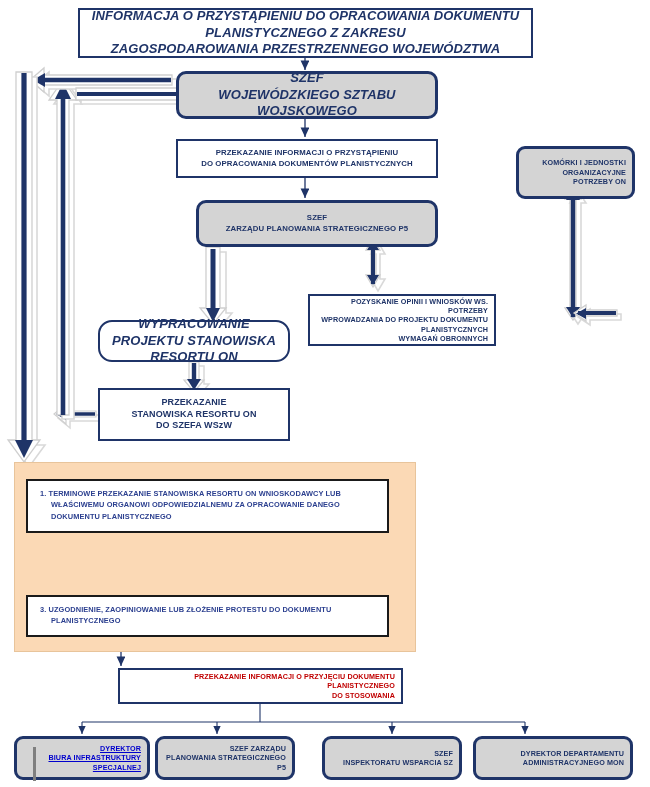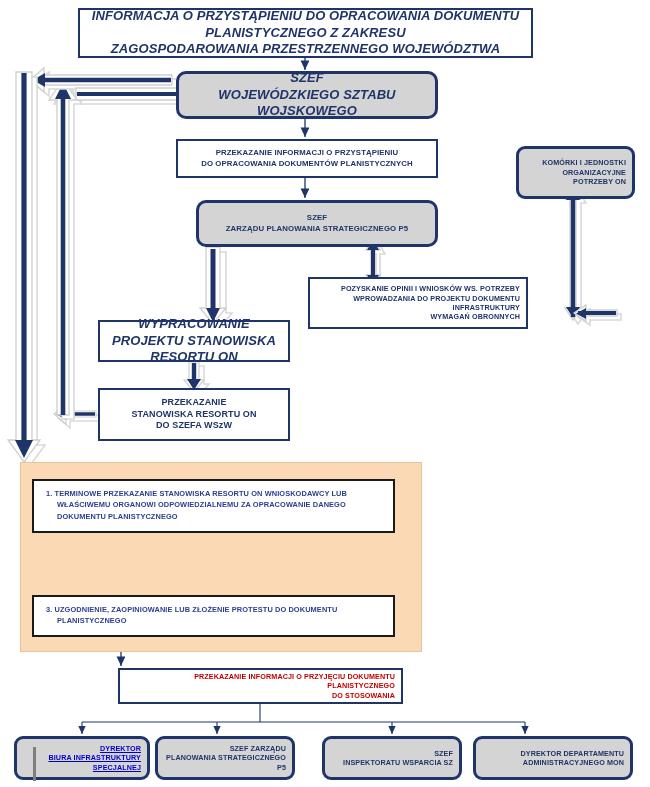--- a/index.html
+++ b/index.html
@@ -47,21 +47,20 @@
     line-height:1.55;
     align-items:flex-start;
     justify-content:flex-start;
   }
   .card .txt{padding:7px 10px 4px 12px;text-align:left;}
   .card .txt i{font-style:normal;display:block;text-indent:-11px;padding-left:11px;}
   .panel{
     position:absolute;
     background:#fbd9b5;
     border:1px solid #e8c49b;
-    margin-left:6px;
   }
   .red{color:#c00000;}
   .link{color:#0000cd;text-decoration:underline;}
   .linkbar{
     position:absolute;left:16px;top:8px;width:3px;height:34px;background:#7f7f7f;
   }
   svg.over{position:absolute;left:0;top:0;width:650px;height:787px;pointer-events:none;}
   .t10{font-size:13px;font-style:italic;}
   .t9{font-size:7.8px;}
   .t8{font-size:7.2px;text-align:right;}
@@ -205,30 +204,30 @@
   </div>
 
   <div class="node round sm t8" style="left:516px;top:146px;width:119px;height:53px;">
     <span class="txt">
       <span>KOMÓRKI I JEDNOSTKI</span><br>
       <span>ORGANIZACYJNE</span><br>
       <span>POTRZEBY ON</span>
     </span>
   </div>
 
-  <div class="node rect t8" style="left:308px;top:277px;width:220px;height:52px;">
+  <div class="node rect t8" style="left:308px;top:294px;width:188px;height:52px;">
     <span class="txt">
       <span>POZYSKANIE OPINII I WNIOSKÓW WS. POTRZEBY</span><br>
       <span>WPROWADZANIA DO PROJEKTU DOKUMENTU</span><br>
-      <span>INFRASTRUKTURY</span><br>
+      <span>PLANISTYCZNYCH</span><br>
       <span>WYMAGAŃ OBRONNYCH</span>
     </span>
   </div>
 
-  <div class="node rect t10" style="left:98px;top:320px;width:192px;height:42px;">
+  <div class="node rect t10" style="left:98px;top:320px;width:192px;height:42px;border-radius:14px;">
     <span class="txt">
       <span>WYPRACOWANIE</span><br>
       <span>PROJEKTU STANOWISKA RESORTU ON</span>
     </span>
   </div>
 
   <div class="node rect t11" style="left:98px;top:388px;width:192px;height:53px;">
     <span class="txt">
       <span>PRZEKAZANIE</span><br>
       <span>STANOWISKA RESORTU ON</span><br>

